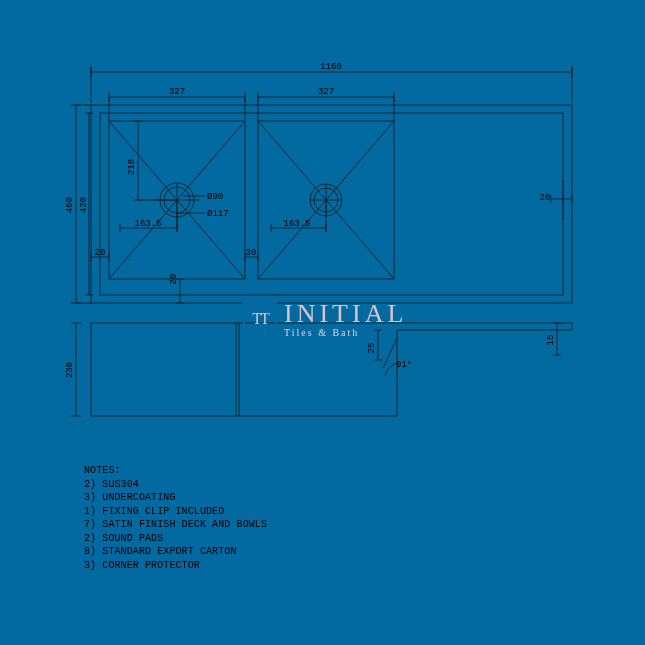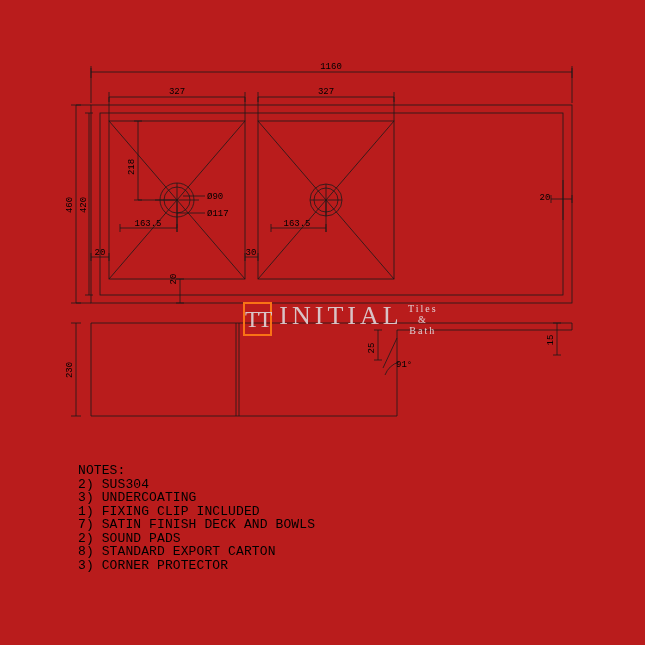--- a/index.html
+++ b/index.html
@@ -4,21 +4,21 @@
 <style>
   html, body {
     margin: 0;
     padding: 0;
     background: #ffffff;
   }
   #page {
     position: relative;
     width: 645px;
     height: 645px;
-    background: #b91c1c;
+    background: #0369a1;
     font-family: "Liberation Mono", monospace;
     overflow: hidden;
   }
   svg.drawing {
     position: absolute;
     left: 0;
     top: 0;
     width: 645px;
     height: 645px;
   }
@@ -27,24 +27,24 @@
     font-size: 9px;
     fill: #000000;
   }
   .dim-text-v {
     font-family: "Liberation Mono", monospace;
     font-size: 9px;
     fill: #000000;
   }
   .notes {
     position: absolute;
-    left: 78px;
+    left: 84px;
     top: 464px;
     font-family: "Liberation Mono", monospace;
-    font-size: 13px;
+    font-size: 10px;
     line-height: 13.5px;
     color: #000000;
     letter-spacing: 0.1px;
   }
   .notes div {
     white-space: pre;
   }
   
   .watermark {
     position: absolute;
@@ -53,35 +53,34 @@
     width: 200px;
     height: 48px;
     display: flex;
     align-items: center;
     gap: 7px;
     pointer-events: none;
   }
   .wm-logo {
     width: 34px;
     height: 34px;
-    border: 2px solid #f97316;
+    border: 2px solid #0369a1;
     box-sizing: border-box;
     display: flex;
     align-items: center;
     justify-content: center;
     font-family: "Liberation Serif", serif;
-    font-size: 24px;
+    font-size: 16px;
     color: #d9c3c6;
     letter-spacing: -2px;
   }
   .wm-texts {
     display: flex;
-    flex-direction: row;
+    flex-direction: column;
     justify-content: center;
-    text-align: center;
   }
   .wm-title {
     font-family: "Liberation Serif", serif;
     font-size: 26px;
     letter-spacing: 4px;
     color: #d9c3c6;
     line-height: 26px;
   }
   .wm-sub {
     font-family: "Liberation Serif", serif;

